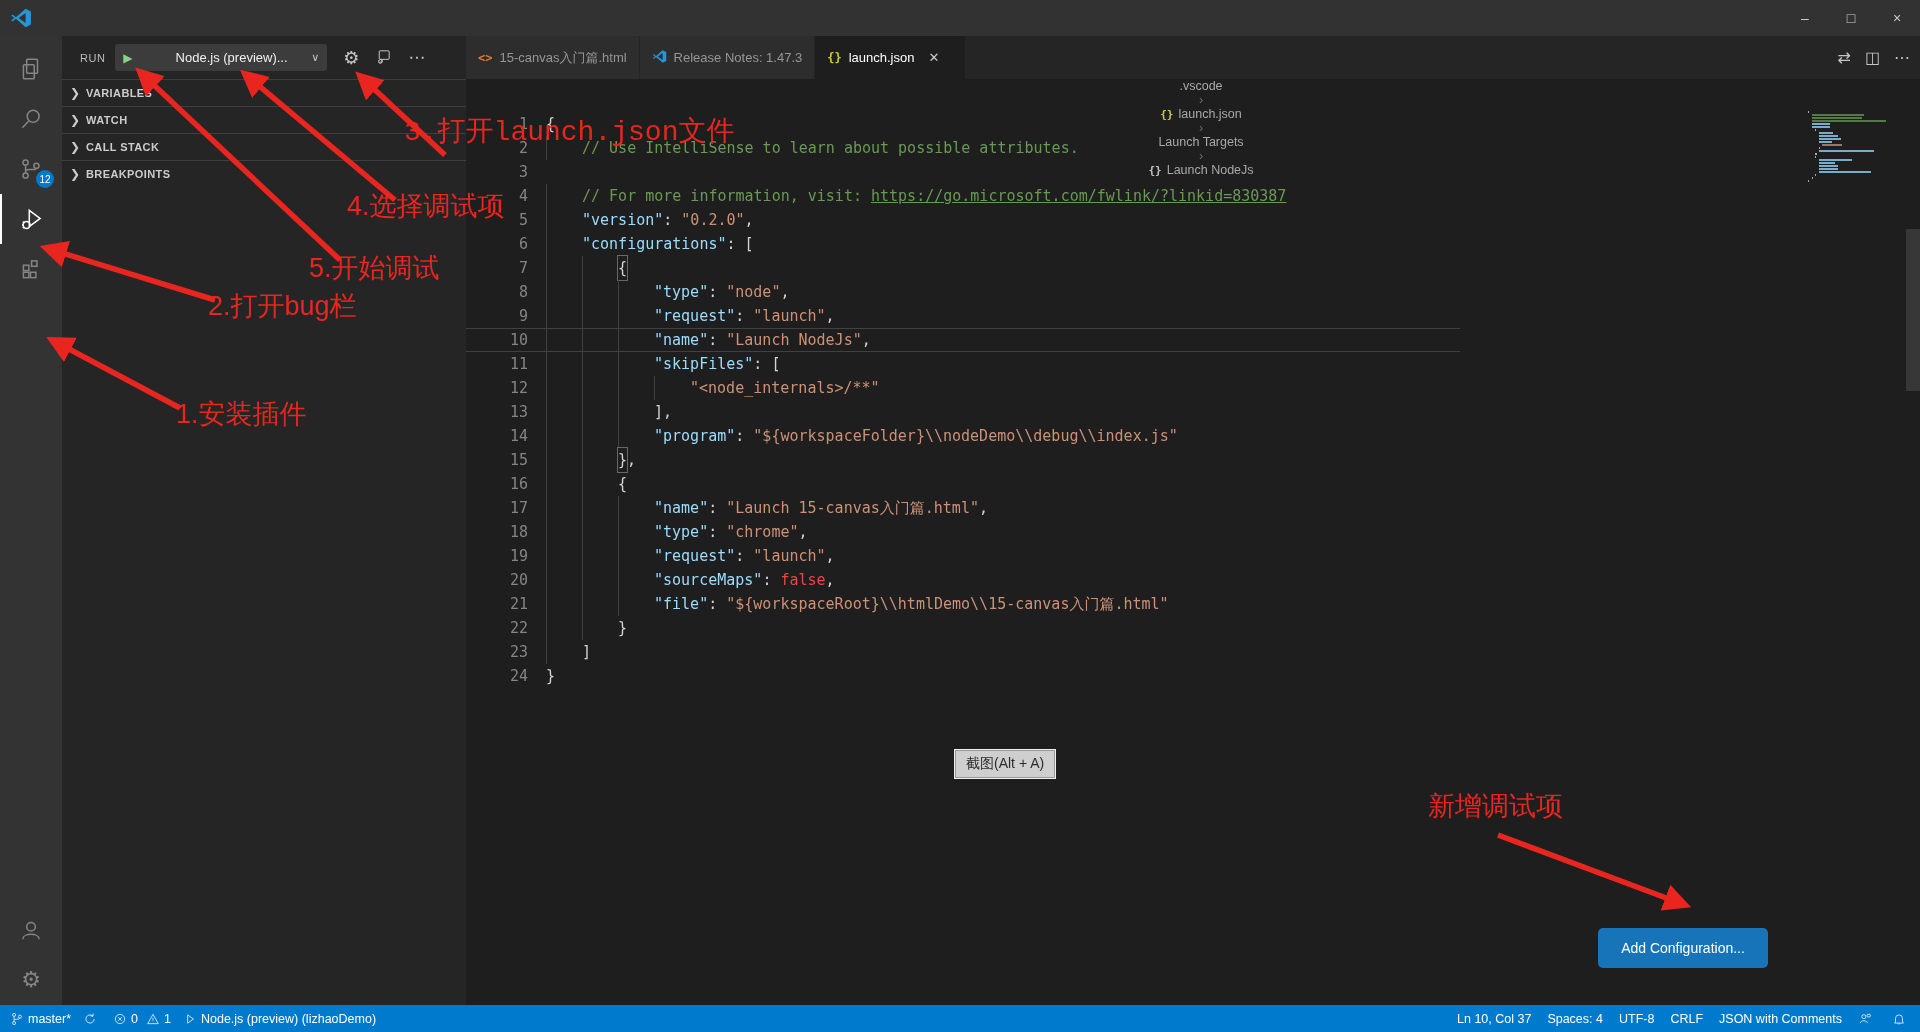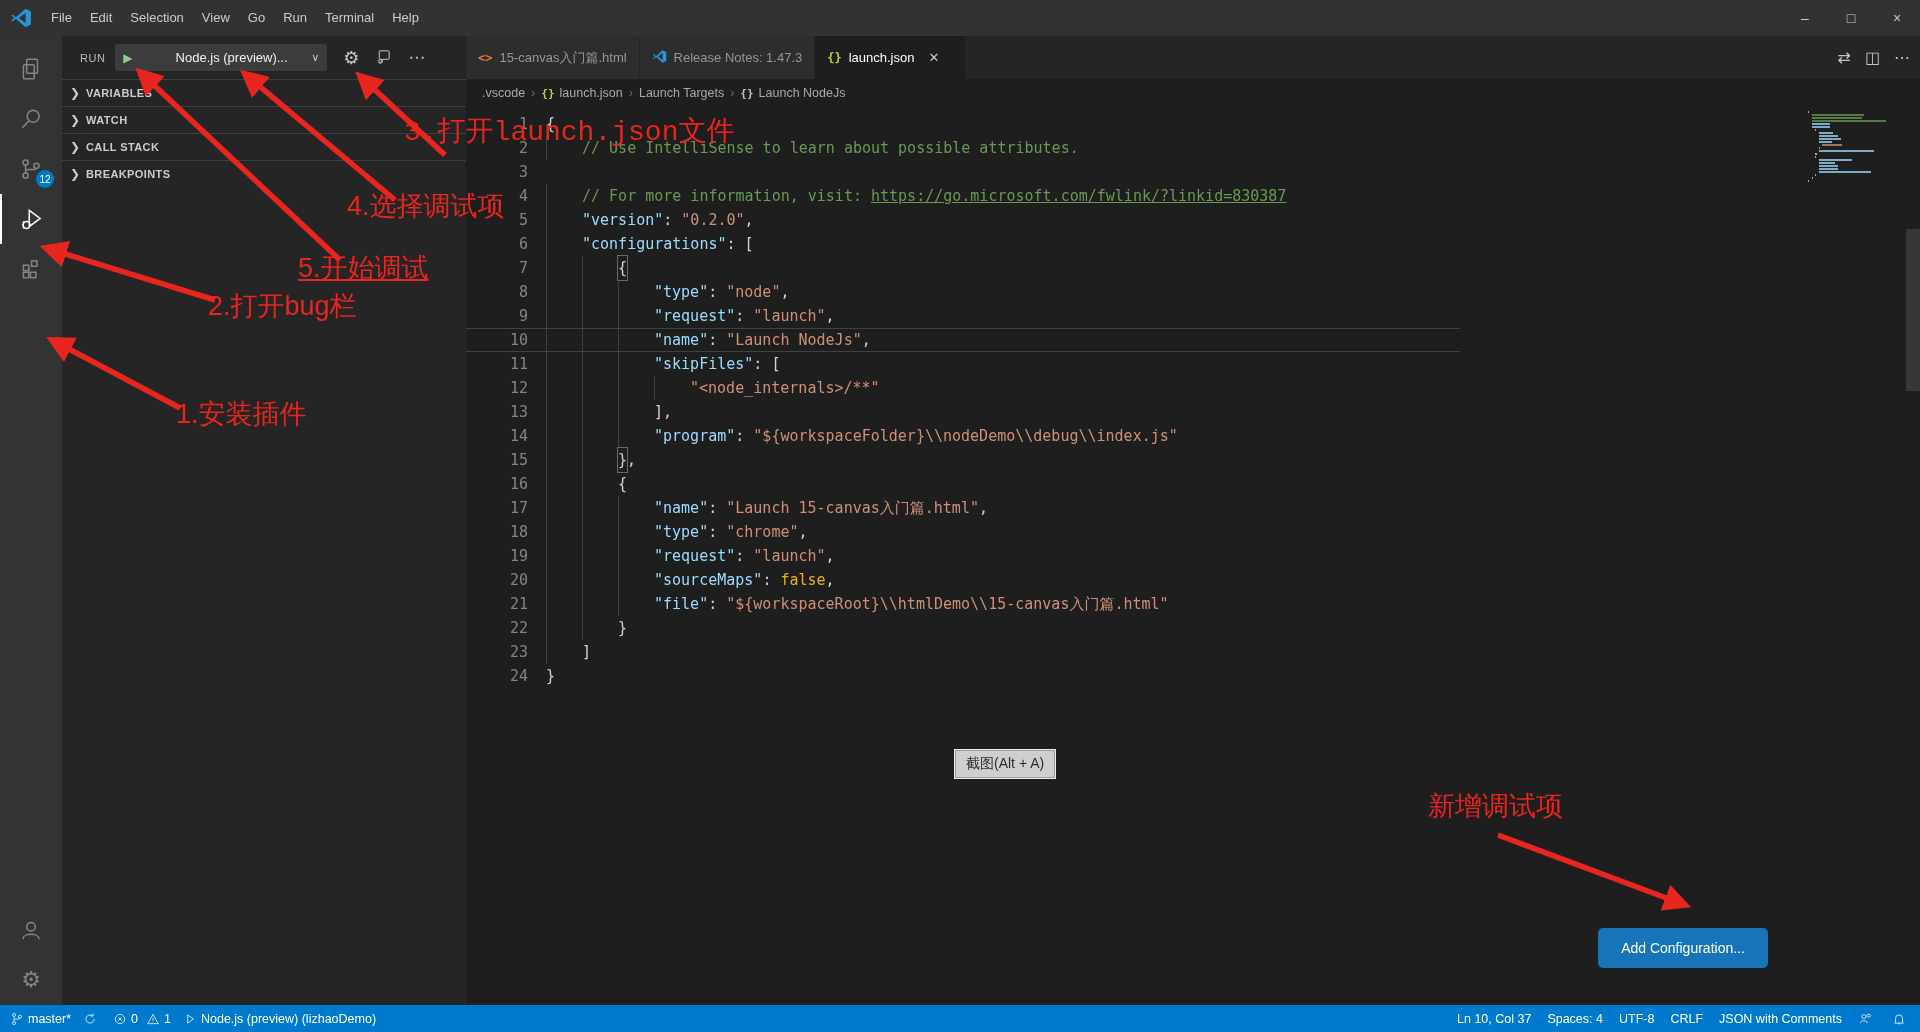--- a/index.html
+++ b/index.html
@@ -58,35 +58,35 @@
   .tab-ico { margin-right:7px; font-size:12px; font-weight:bold; font-family:"DejaVu Sans Mono", monospace; }
   .tab-ico.html { color:#e37933; }
   .tab-ico.json { color:#cbcb41; }
   .tab-ico svg { width:15px; height:15px; }
   .tab-close { margin-left:14px; color:#cccccc; font-size:13px; }
   .editor-actions { position:absolute; right:10px; top:0; height:43px; display:flex; align-items:center;
     color:#c5c5c5; }
   .ed-act { margin-left:14px; font-size:16px; }
 
   .breadcrumb { height:28px; display:flex; align-items:center; padding-left:16px; color:#a9a9a9;
-    font-size:12.5px; background:#1e1e1e; }
+    font-size:12.5px; background:#1e1e1e;flex-direction:column; }
   .bc-item { display:flex; align-items:center; }
   .bc-sep { margin:0 6px; color:#6e6e6e; }
   .bc-ico { font-family:"DejaVu Sans Mono", monospace; font-weight:bold; font-size:11px; margin-right:5px; }
   .bc-ico.yellow { color:#cbcb41; } .bc-ico.gray { color:#c5c5c5; }
 
   .code-area { flex:1; position:relative; font-family:"DejaVu Sans Mono", monospace; font-size:15px;
     padding-top:5px; }
   .code-line { display:flex; height:24px; line-height:24px; white-space:pre; position:relative; }
   .ln { width:62px; text-align:right; color:#858585; flex:none; }
   .lc { margin-left:18px; flex:none; display:flex; }
   .ig { display:inline-block; width:36px; border-left:1px solid #404040; height:24px; }
   .t-p { color:#d4d4d4; } .t-k { color:#9cdcfe; } .t-s { color:#ce9178; }
   .t-c { color:#6a9955; } .t-cl { color:#6a9955; text-decoration:underline; }
-  .t-b { color:#eab308; } .t-pm { color:#d4d4d4; outline:1px solid #686868; }
+  .t-b { color:#ef4444; } .t-pm { color:#d4d4d4; outline:1px solid #686868; }
   .current-hl { position:absolute; left:0; top:0; width:994px; height:24px;
     border-top:1px solid #414141; border-bottom:1px solid #414141; pointer-events:none; }
 
   .minimap { position:absolute; right:18px; top:4px; width:94px; height:76px; }
   .mm-line { position:absolute; height:2px; opacity:.75; }
   .v-scrollbar { position:absolute; right:0; top:0; width:14px; bottom:0; }
   .v-thumb { position:absolute; top:122px; right:0; width:14px; height:162px; background:rgba(121,121,121,0.28); }
 
   .add-config-btn { position:absolute; left:1132px; top:821px; width:170px; height:40px;
     background:#1774b8; color:#ffffff; font-size:14px; border:none; border-radius:5px;
@@ -109,30 +109,20 @@
     border:1px solid #9a9a9a; outline:1px solid #efefef; color:#2b2b2b; font-size:14px;
     display:flex; align-items:center; z-index:60; }
 </style>
 </head>
 <body>
 
 <div class="titlebar">
   <svg class="vsc-logo" viewBox="0 0 24 24">
     <path d="M17 2 L6.5 11.2 L3 8.4 L1.2 9.3 L4.7 12 L1.2 14.7 L3 15.6 L6.5 12.8 L17 22 L22.8 19.2 V4.8 Z M17 6.5 V17.5 L9.5 12 Z" fill="#2696d8"></path>
   </svg>
-  <div class="menus" id="menus">
-      <span class="menu-item">File</span>
-      <span class="menu-item">Edit</span>
-      <span class="menu-item">Selection</span>
-      <span class="menu-item">View</span>
-      <span class="menu-item">Go</span>
-      <span class="menu-item">Run</span>
-      <span class="menu-item">Terminal</span>
-      <span class="menu-item">Help</span>
-    </div>
   <div class="win-controls">
     <div class="win-btn">–</div>
     <div class="win-btn">□</div>
     <div class="win-btn">×</div>
   </div>
 </div>
 
 <div class="main">
 
   <div class="activitybar">
@@ -399,17 +389,17 @@
     <line x1="215" y1="300" x2="46" y2="248" stroke="#e8261f" stroke-width="5.5" marker-end="url(#ah)"></line>
     <line x1="445" y1="155" x2="360" y2="76" stroke="#e8261f" stroke-width="5.5" marker-end="url(#ah)"></line>
     <line x1="395" y1="200" x2="245" y2="74" stroke="#e8261f" stroke-width="5.5" marker-end="url(#ah)"></line>
     <line x1="340" y1="260" x2="140" y2="72" stroke="#e8261f" stroke-width="5.5" marker-end="url(#ah)"></line>
     <line x1="1498" y1="835" x2="1685" y2="905" stroke="#e8261f" stroke-width="5.5" marker-end="url(#ah)"></line>
   </svg>
   <div class="anno" style="left:176px;  top:396px;">1.安装插件</div>
   <div class="anno" style="left:208px;  top:288px;">2.打开bug栏</div>
   <div class="anno big" style="left:404px;  top:112px;">3.打开launch.json文件</div>
   <div class="anno" style="left:347px;  top:188px;">4.选择调试项</div>
-  <div class="anno" style="left:298px;  top:250px;text-decoration:underline;">5.开始调试</div>
+  <div class="anno" style="left:309px;  top:250px;">5.开始调试</div>
   <div class="anno" style="left:1428px; top:788px;">新增调试项</div>
 </div>
 
 <div class="tooltip">截图(Alt + A)</div>
 
 </body></html>

